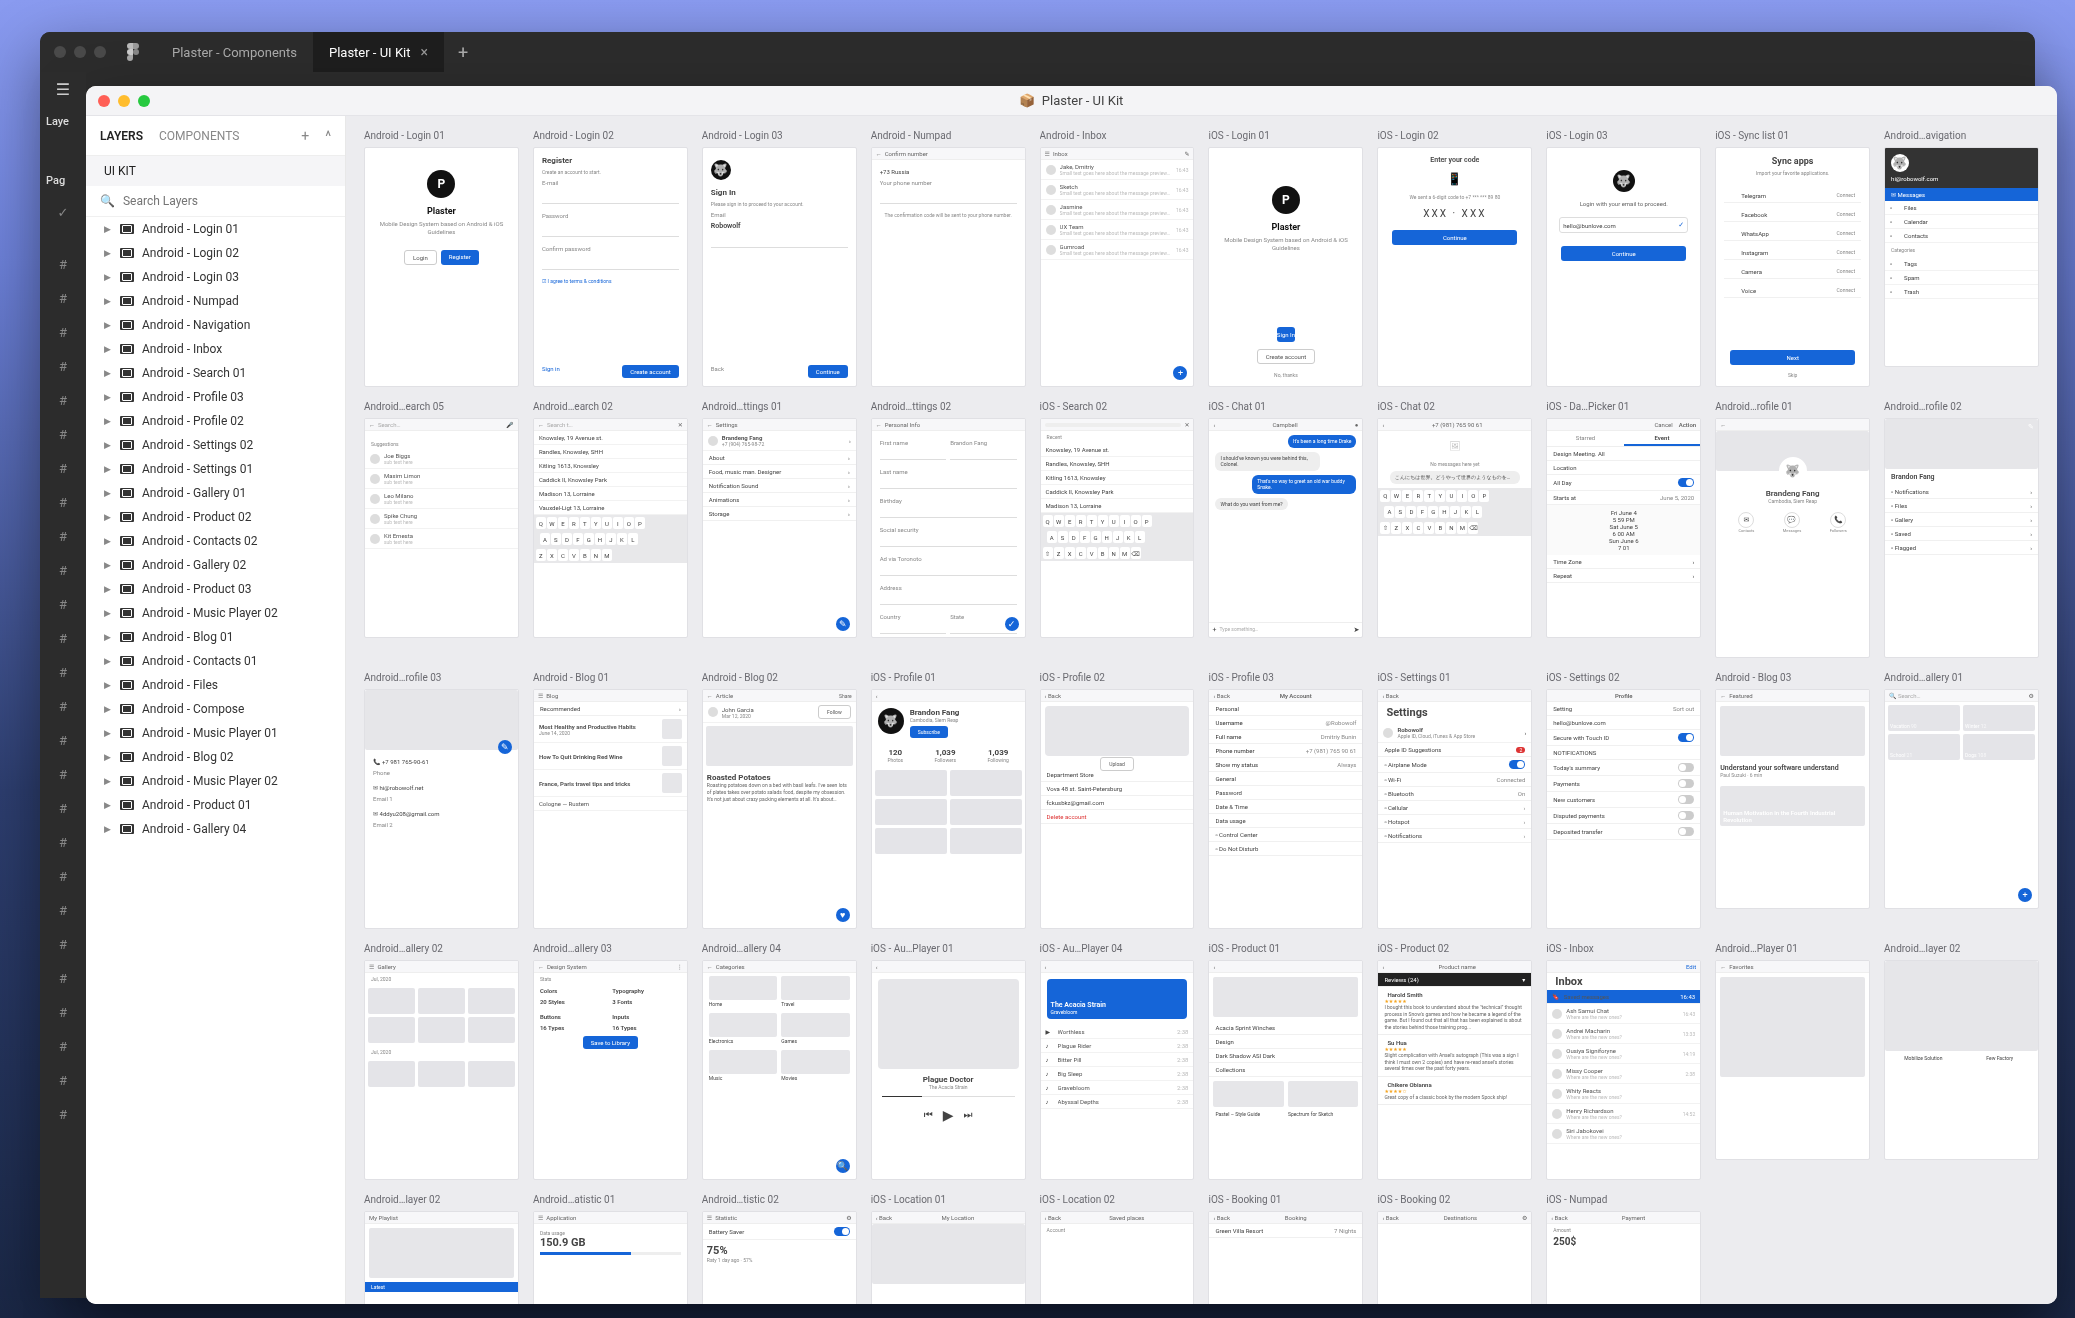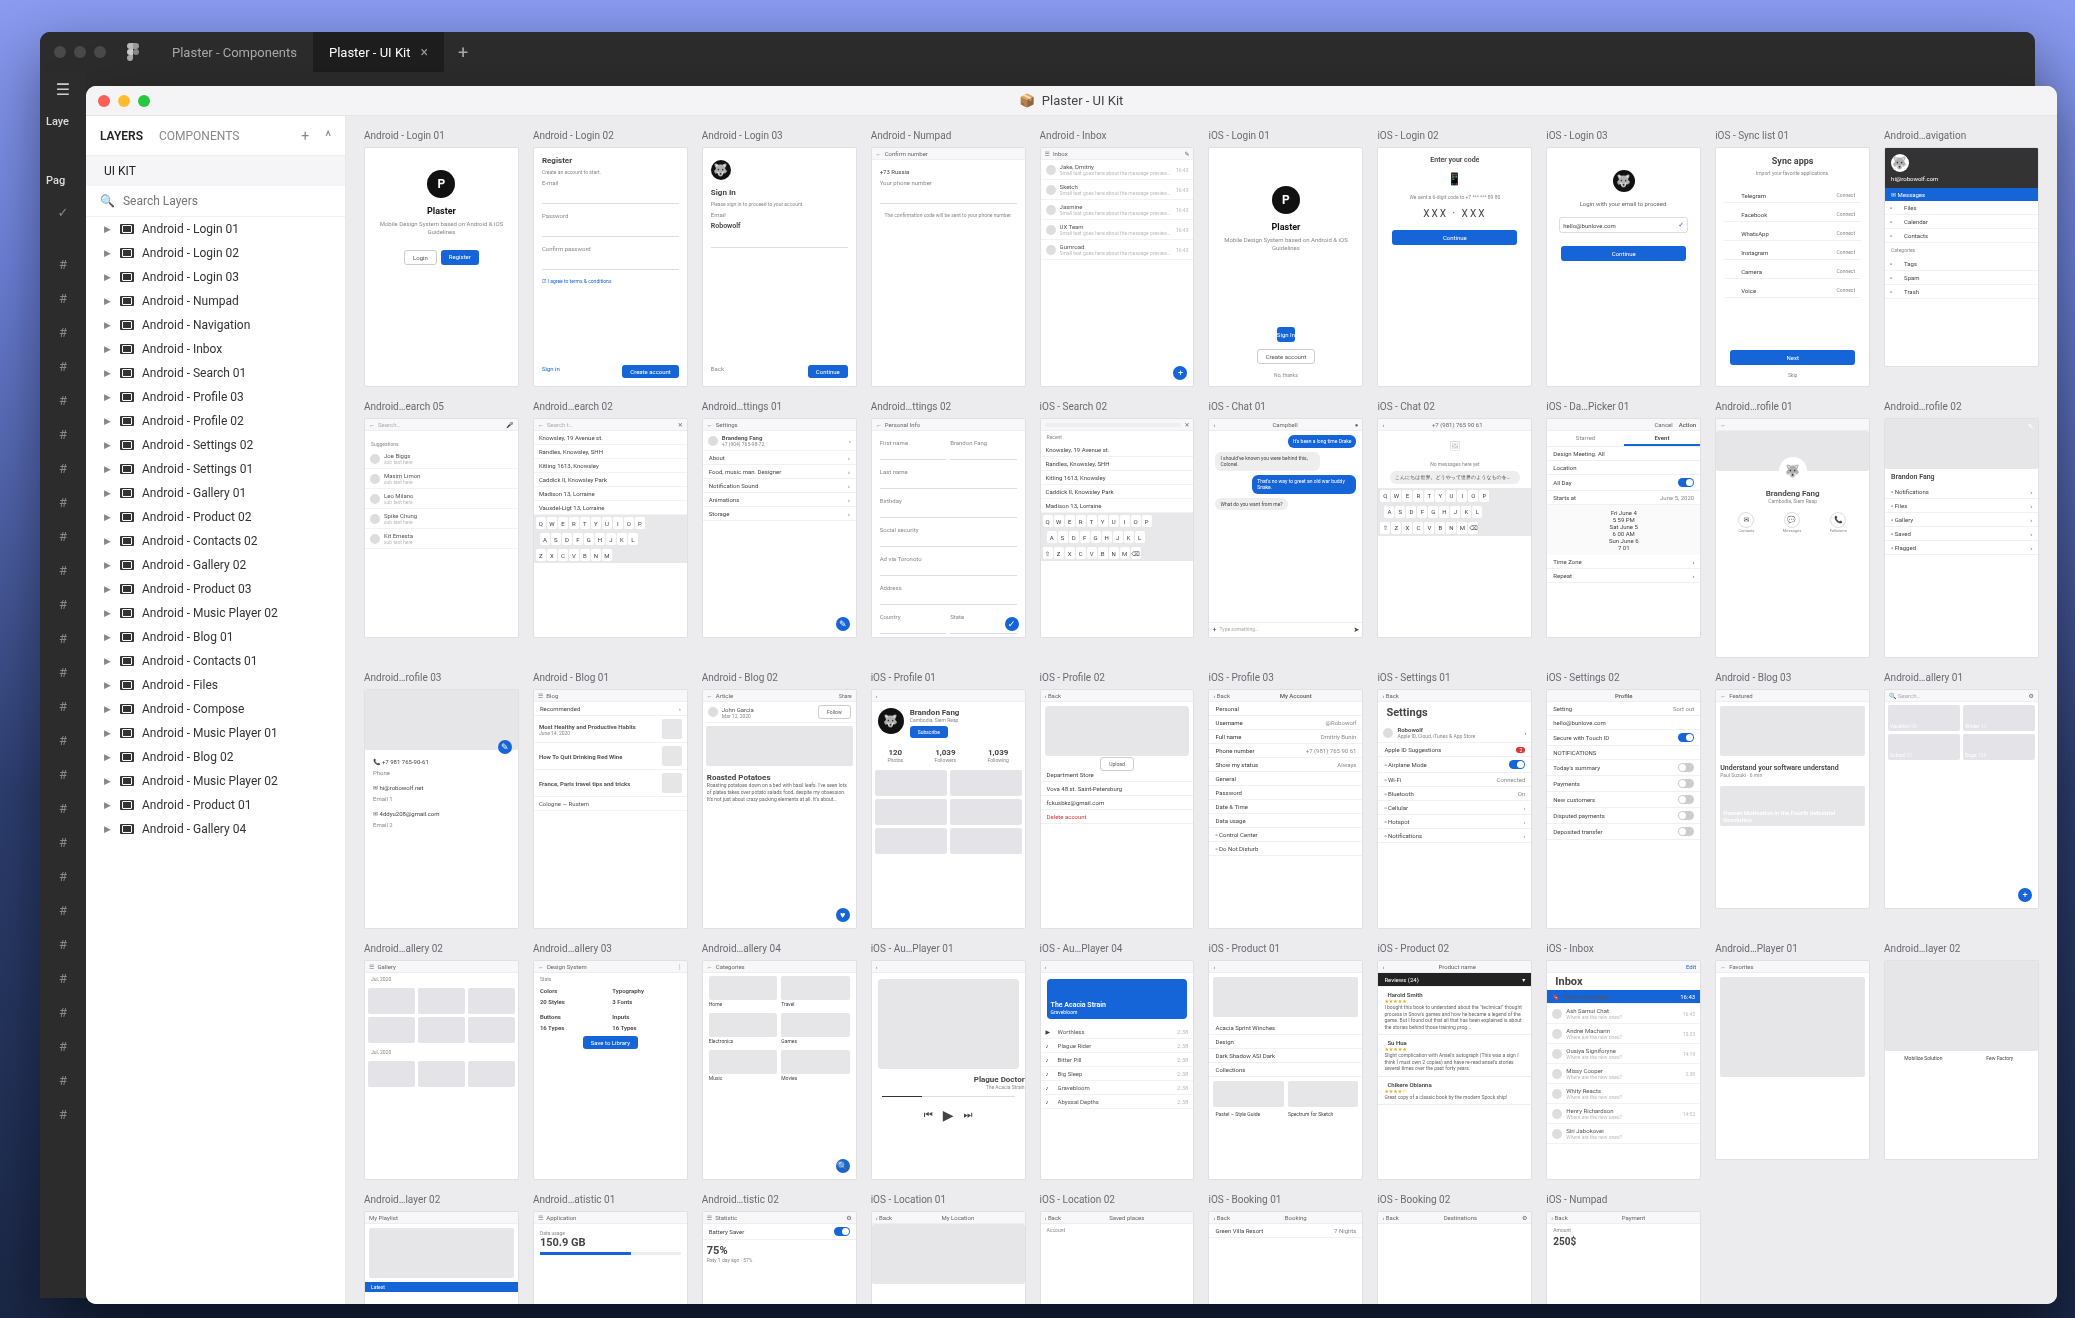--- a/index.html
+++ b/index.html
@@ -1368,21 +1368,21 @@
               <div class="fab">🔍</div>
             </div>
           </div>
           <div class="frame-col">
             <div class="frame-label">iOS - Au…Player 01</div>
             <div class="frame ">
               <div class="topbar">
                 <span>‹</span>
               </div>
               <div class="grey-block" style="height:90px;margin:6px;border-radius:4px"></div>
-              <div style="text-align:right">
+              <div style="text-align:center">
                 <div style="font-size:8px;font-weight:700">Plague Doctor</div>
                 <div style="font-size:5px;color:#888">The Acacia Strain</div>
               </div>
               <div style="height:1px;background:#ddd;margin:6px 10px;position:relative">
                 <div style="position:absolute;left:0;height:1px;width:30%;background:#333"></div>
               </div>
               <div class="player-ctl">
                 <span>⏮</span>
                 <span style="font-size:14px">▶</span>
                 <span>⏭</span>

